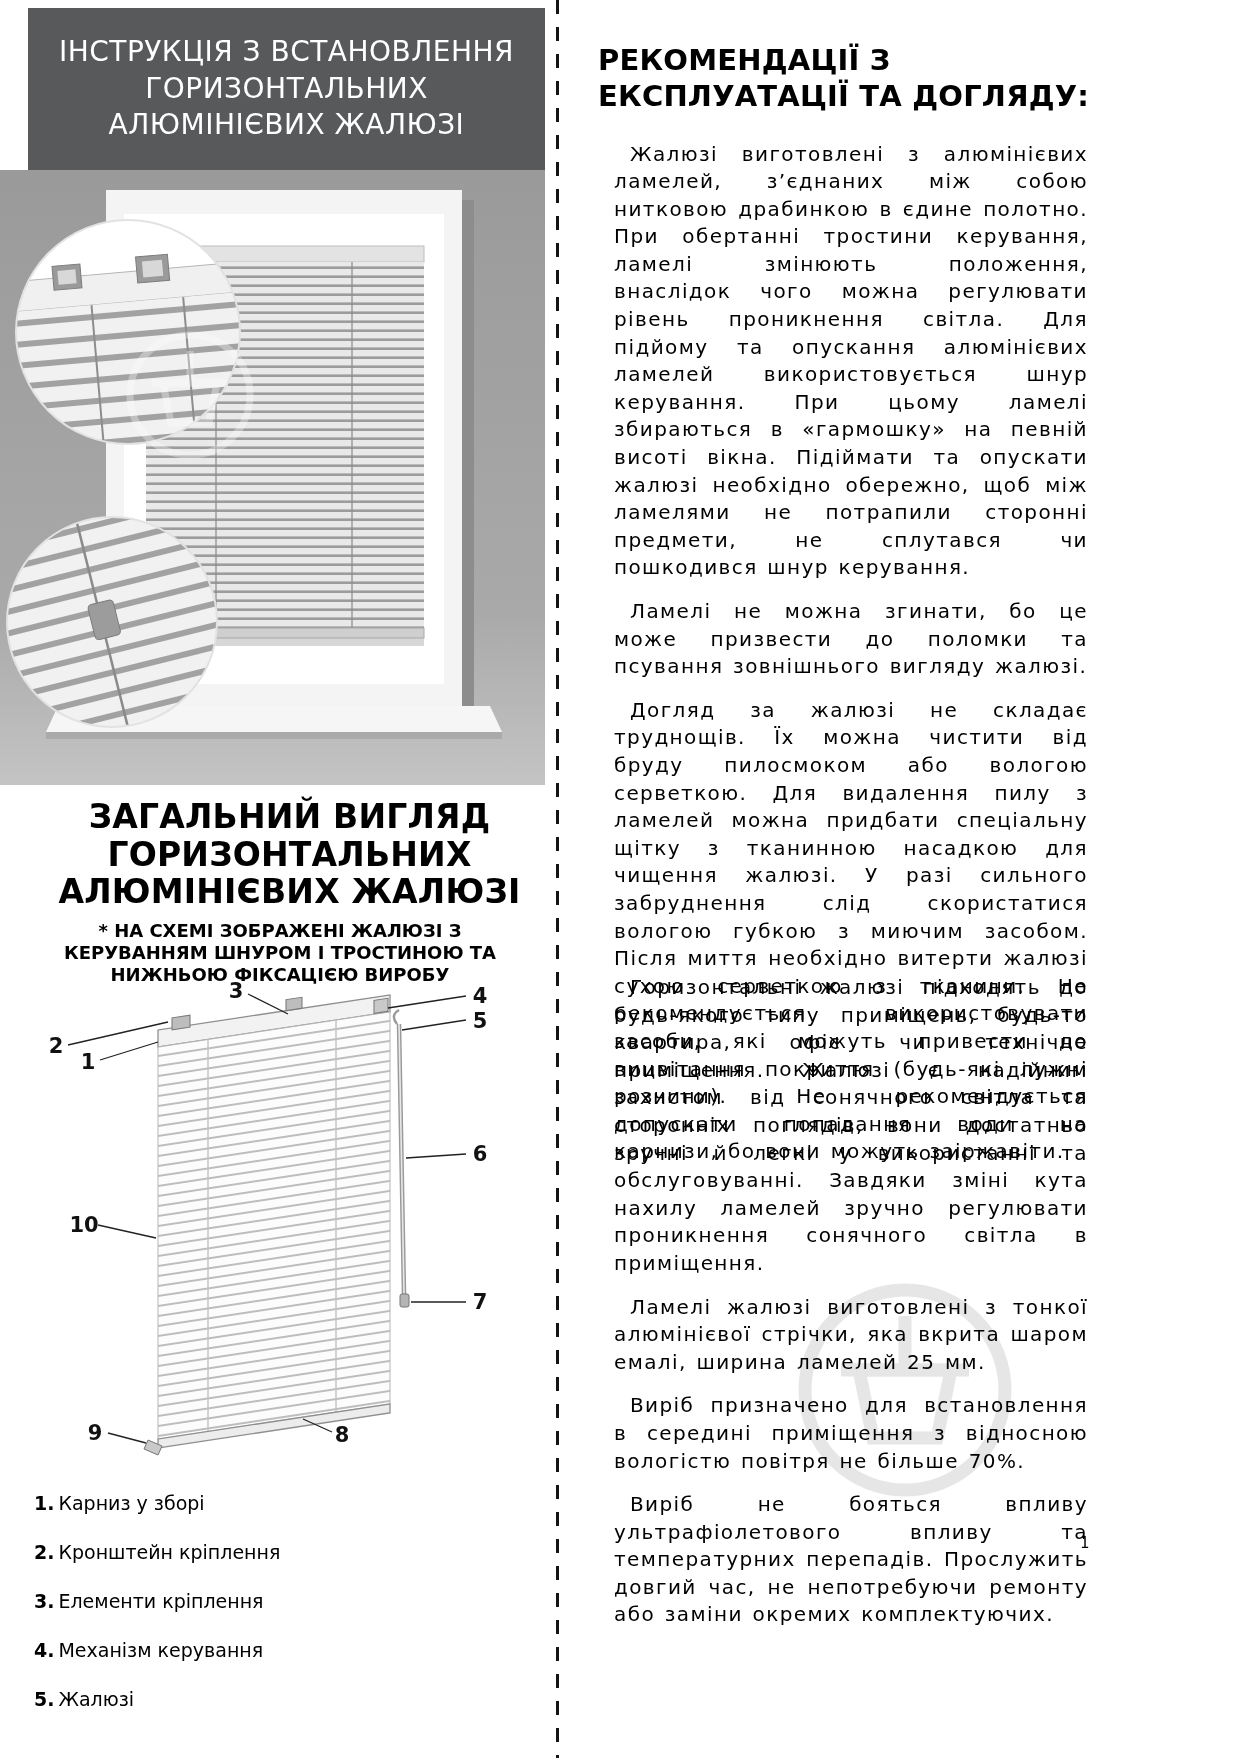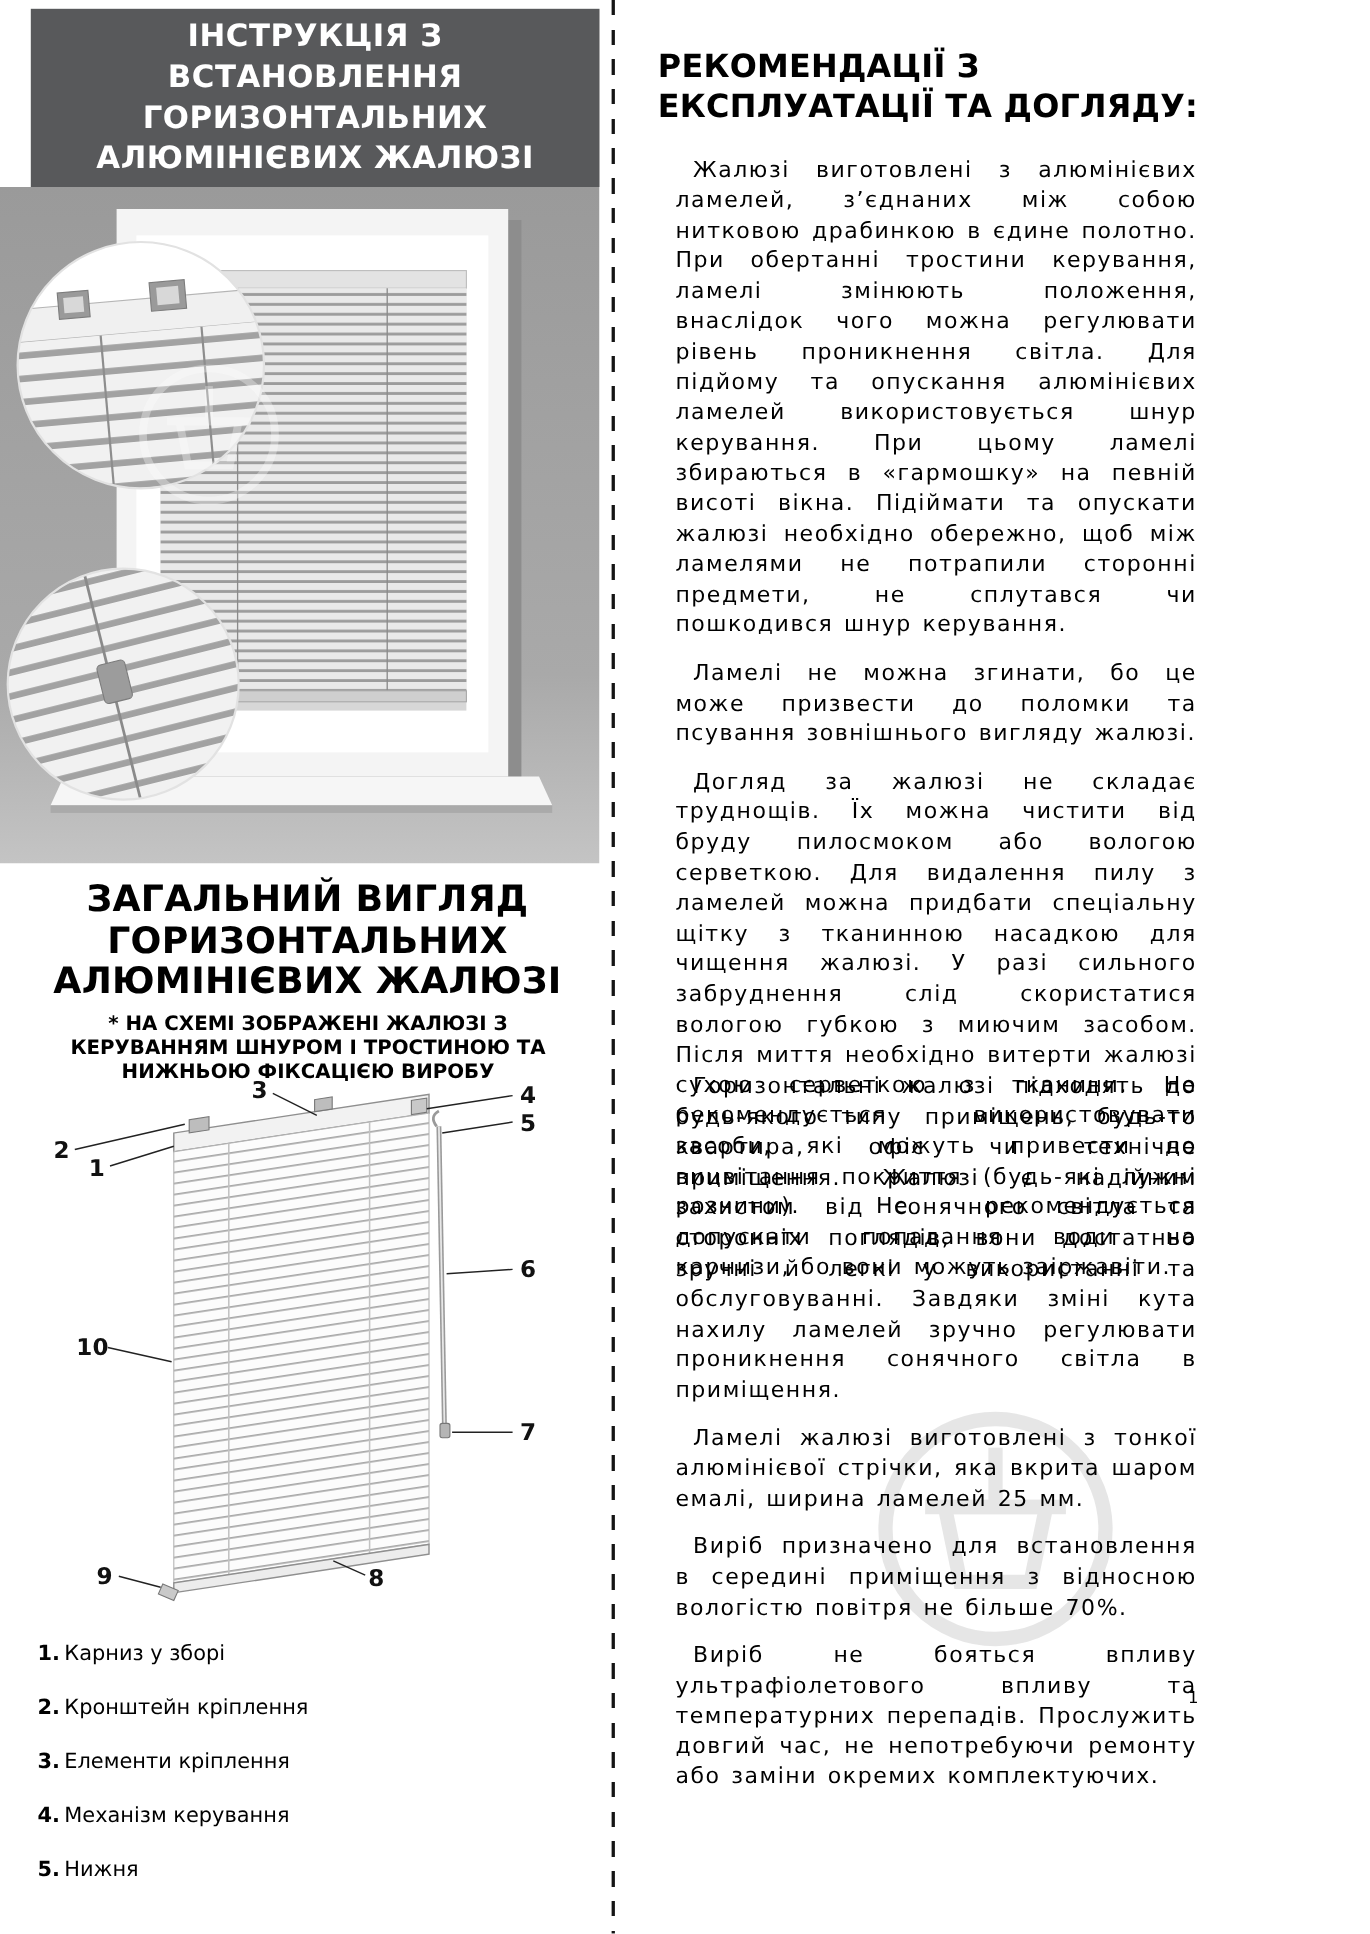--- a/index.html
+++ b/index.html
@@ -17,26 +17,26 @@
     background:repeating-linear-gradient(to bottom,#141414 0 14px,transparent 14px 27px);
   }
   
   .header-box{
     position:absolute;left:28px;top:8px;width:517px;height:162px;
     background:#58595b;
     display:flex;align-items:center;justify-content:center;
     padding:0 6px;box-sizing:border-box;
   }
   .header-box h1{
-    margin:0;color:#ffffff;font-size:28px;font-weight:bold;
+    margin:0;color:#ffffff;font-size:28px;font-weight:normal;
     text-align:center;line-height:1.32;letter-spacing:0.5px;
   }
   .photo{position:absolute;left:0;top:170px;width:545px;height:614px;}
   .overview-title{
-    position:absolute;left:22px;top:798px;width:515px;
+    position:absolute;left:32px;top:798px;width:515px;
     font-size:33px;font-weight:bold;text-align:center;line-height:1.14;
     letter-spacing:0.2px;
   }
   .overview-note{
     position:absolute;left:30px;top:920px;width:500px;
     font-size:18px;font-weight:bold;text-align:center;line-height:1.22;
   }
   .diagram{position:absolute;left:0;top:972px;width:545px;height:520px;}
   .legend{
     position:absolute;left:34px;top:1493px;width:512px;
@@ -223,21 +223,21 @@
       </g>
     </svg>
   </div>
 
   <div class="legend">
     <div class="legend-col1">
       <div class="legend-item"><b>1.</b><span>Карниз у зборі</span></div>
       <div class="legend-item"><b>2.</b><span>Кронштейн кріплення</span></div>
       <div class="legend-item"><b>3.</b><span>Елементи кріплення</span></div>
       <div class="legend-item"><b>4.</b><span>Механізм керування</span></div>
-      <div class="legend-item"><b>5.</b><span>Нижня</span></div>
+      <div class="legend-item"><b>5.</b><span>Жалюзі</span></div>
     </div>
   </div>
 
   <div class="right-block rec-block">
     <h2 class="col-title">РЕКОМЕНДАЦІЇ З ЕКСПЛУАТАЦІЇ ТА ДОГЛЯДУ:</h2>
     <p class="body-par">Жалюзі виготовлені з алюмінієвих ламелей, з’єднаних між собою нитковою драбинкою в єдине полотно. При обертанні тростини керування, ламелі змінюють положення, внаслідок чого можна регулювати рівень проникнення світла. Для підйому та опускання алюмінієвих ламелей використовується шнур керування. При цьому ламелі збираються в «гармошку» на певній висоті вікна. Підіймати та опускати жалюзі необхідно обережно, щоб між ламелями не потрапили сторонні предмети, не сплутався чи пошкодився шнур керування.</p>
     <p class="body-par">Ламелі не можна згинати, бо це може призвести до поломки та псування зовнішнього вигляду жалюзі.</p>
     <p class="body-par">Догляд за жалюзі не складає труднощів. Їх можна чистити від бруду пилосмоком або вологою серветкою. Для видалення пилу з ламелей можна придбати спеціальну щітку з тканинною насадкою для чищення жалюзі. У разі сильного забруднення слід скористатися вологою губкою з миючим засобом. Після миття необхідно витерти жалюзі сухою серветкою з тканини. Не рекомендується використовувати засоби, які можуть привести до вицвітання покриття (будь-які лужні розчини). Не рекомендується допускати попадання води на карнизи, бо вони можуть заіржавіти.</p>
   </div>
 

